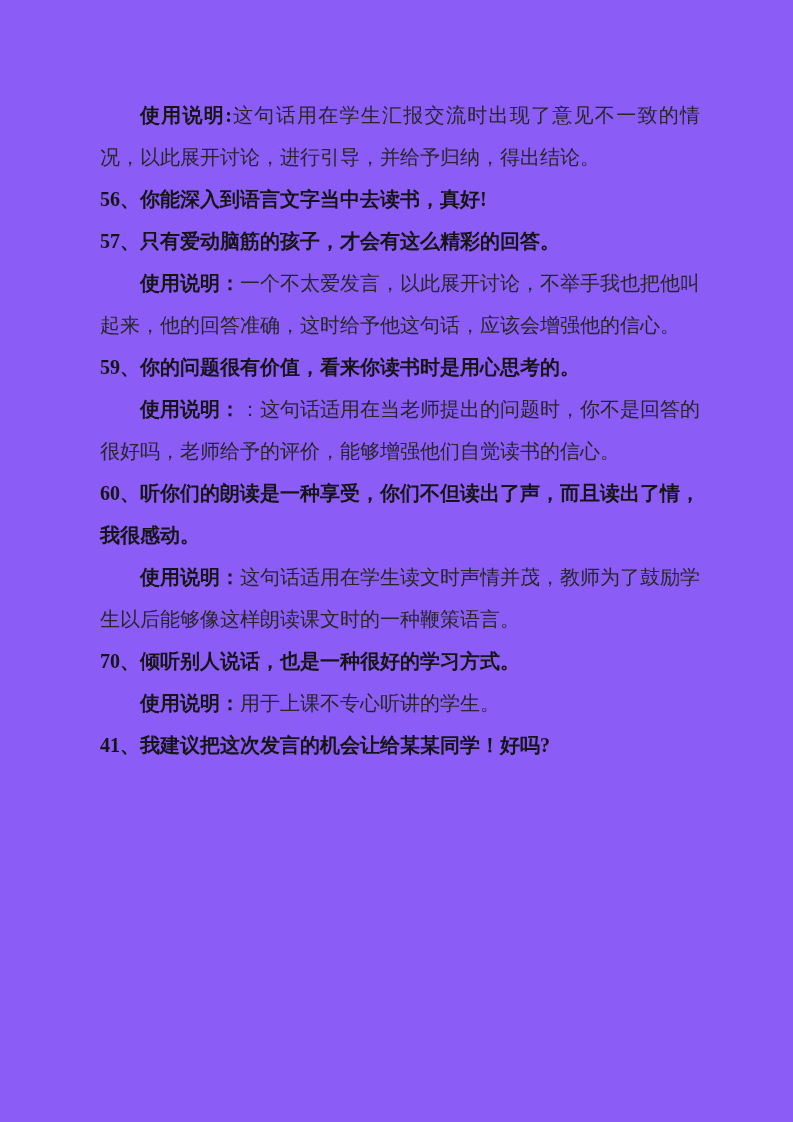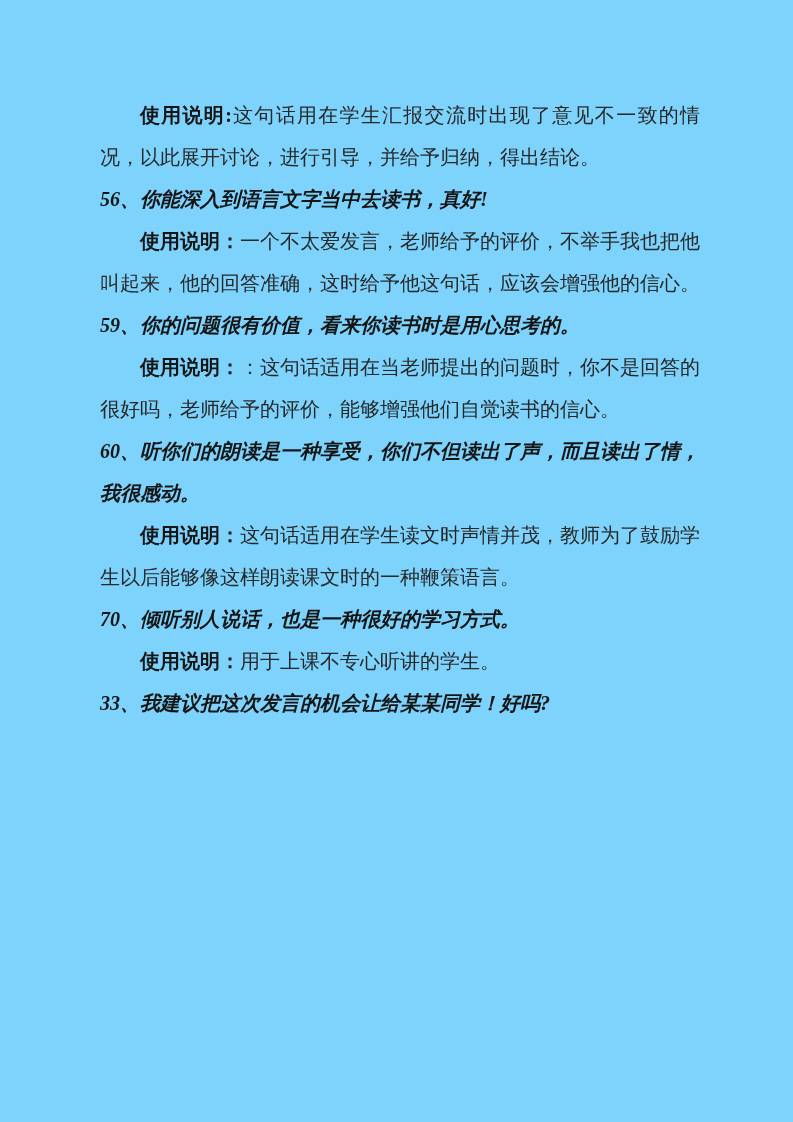--- a/index.html
+++ b/index.html
@@ -12,52 +12,52 @@
     height: 1122px;
     background: #ffffff;
     overflow: hidden;
     font-family: "Liberation Serif", "DejaVu Serif", serif;
   }
   .page {
     box-sizing: border-box;
     width: 793px;
     height: 1122px;
     padding: 94px 93px 0 100px;
-    background: #7dd3fc;
+    background: #8b5cf6;
   }
   .para {
     margin: 0;
     font-size: 20px;
     line-height: 42px;
     text-align: justify;
     color: #272727;
     letter-spacing: 0;
   }
   .para.heading {
     font-weight: 700;
     color: #151515;
-    font-style: italic;
   }
   .para.explanation {
     text-indent: 2em;
   }
   .label {
     font-weight: 700;
     color: #151515;
   }
 </style>
 </head>
 <body>
 
 <div class="page">
   <div id="content">
       <p class="para explanation"><span class="label">使用说明:</span><span>这句话用在学生汇报交流时出现了意见不一致的情况，以此展开讨论，进行引导，并给予归纳，得出结论。</span></p>
       <p class="para heading"><span>56、你能深入到语言文字当中去读书，真好!</span></p>
-      <p class="para explanation"><span class="label">使用说明：</span><span>一个不太爱发言，老师给予的评价，不举手我也把他叫起来，他的回答准确，这时给予他这句话，应该会增强他的信心。</span></p>
+      <p class="para heading"><span>57、只有爱动脑筋的孩子，才会有这么精彩的回答。</span></p>
+      <p class="para explanation"><span class="label">使用说明：</span><span>一个不太爱发言，以此展开讨论，不举手我也把他叫起来，他的回答准确，这时给予他这句话，应该会增强他的信心。</span></p>
       <p class="para heading"><span>59、你的问题很有价值，看来你读书时是用心思考的。</span></p>
       <p class="para explanation"><span class="label">使用说明：</span><span>：这句话适用在当老师提出的问题时，你不是回答的很好吗，老师给予的评价，能够增强他们自觉读书的信心。</span></p>
       <p class="para heading"><span>60、听你们的朗读是一种享受，你们不但读出了声，而且读出了情，我很感动。</span></p>
       <p class="para explanation"><span class="label">使用说明：</span><span>这句话适用在学生读文时声情并茂，教师为了鼓励学生以后能够像这样朗读课文时的一种鞭策语言。</span></p>
       <p class="para heading"><span>70、倾听别人说话，也是一种很好的学习方式。</span></p>
       <p class="para explanation"><span class="label">使用说明：</span><span>用于上课不专心听讲的学生。</span></p>
-      <p class="para heading"><span>33、我建议把这次发言的机会让给某某同学！好吗?</span></p>
+      <p class="para heading"><span>41、我建议把这次发言的机会让给某某同学！好吗?</span></p>
     </div>
 </div>
 
 </body></html>

